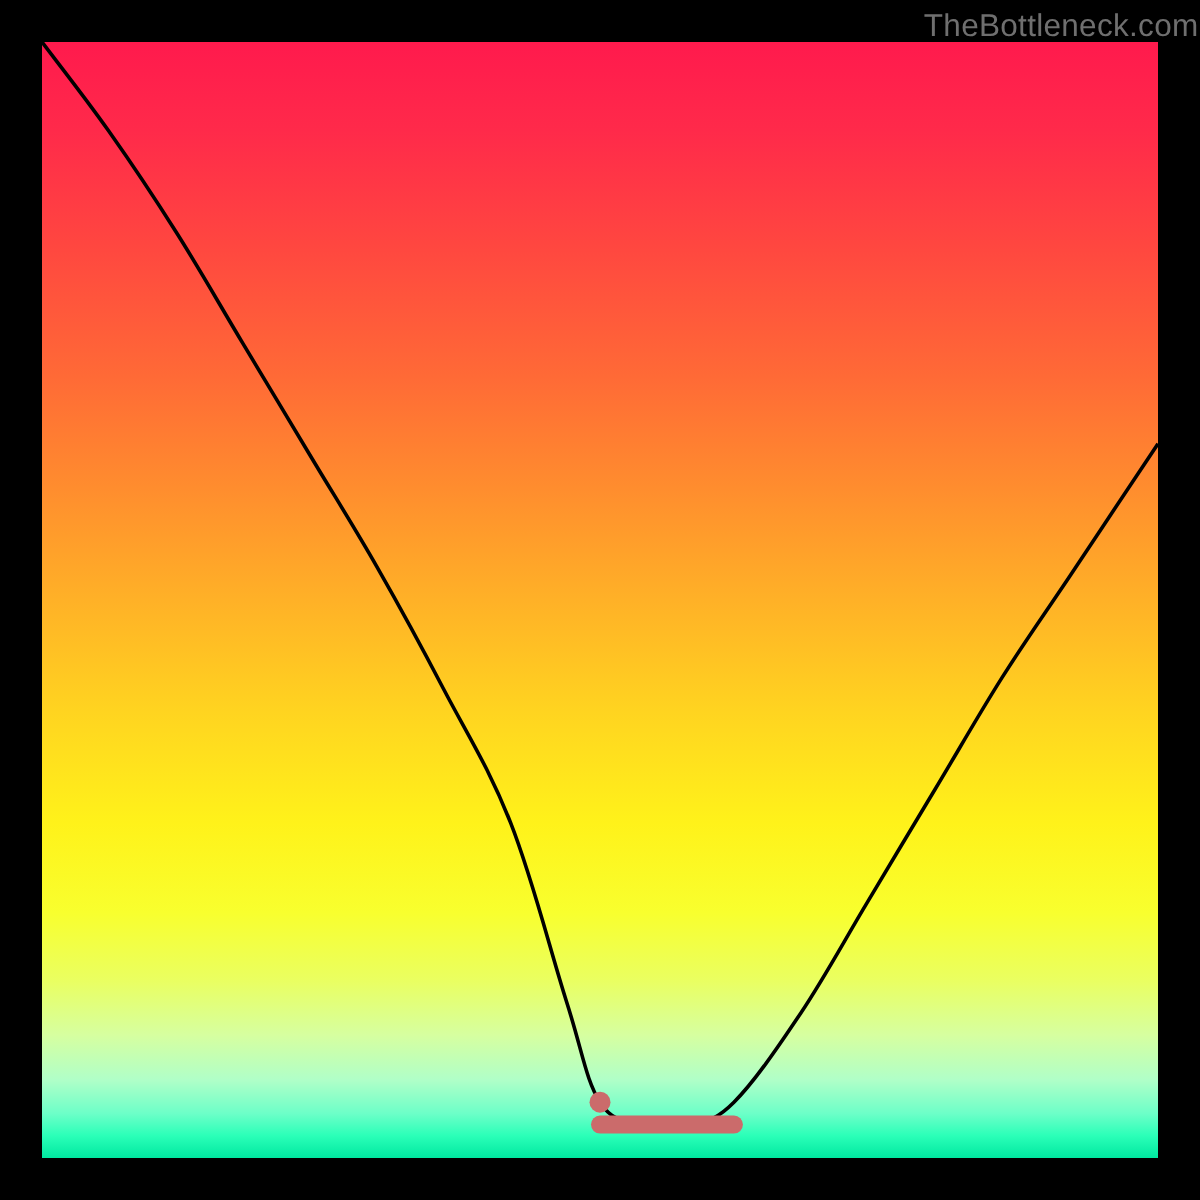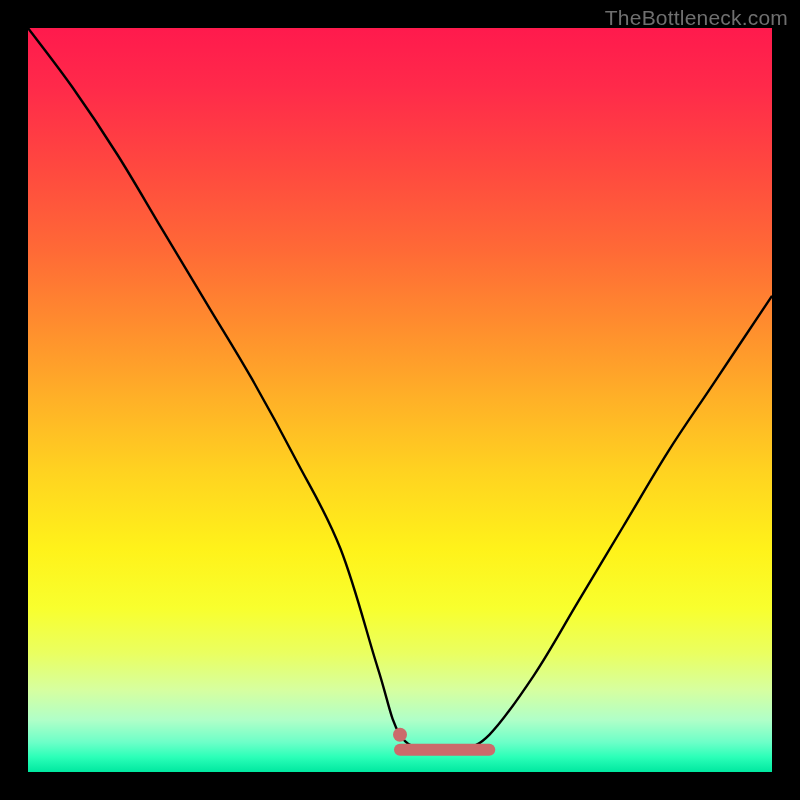--- a/index.html
+++ b/index.html
@@ -48,21 +48,21 @@
       #d6ffa0 89%,
       #b0ffc8 93%,
       #6dffc8 96%,
       #2bffb8 98%,
       #00e8a0 100%
     );
   }
   .watermark {
     position: absolute;
     top: 6px;
-    right: 12px;
+    right: 1px;
     color: #6f6f6f;
     font-size: 21px;
     font-weight: 500;
     letter-spacing: 0.2px;
     z-index: 5;
     user-select: none;
   }
   svg.curve {
     position: absolute;
     left: 0;

